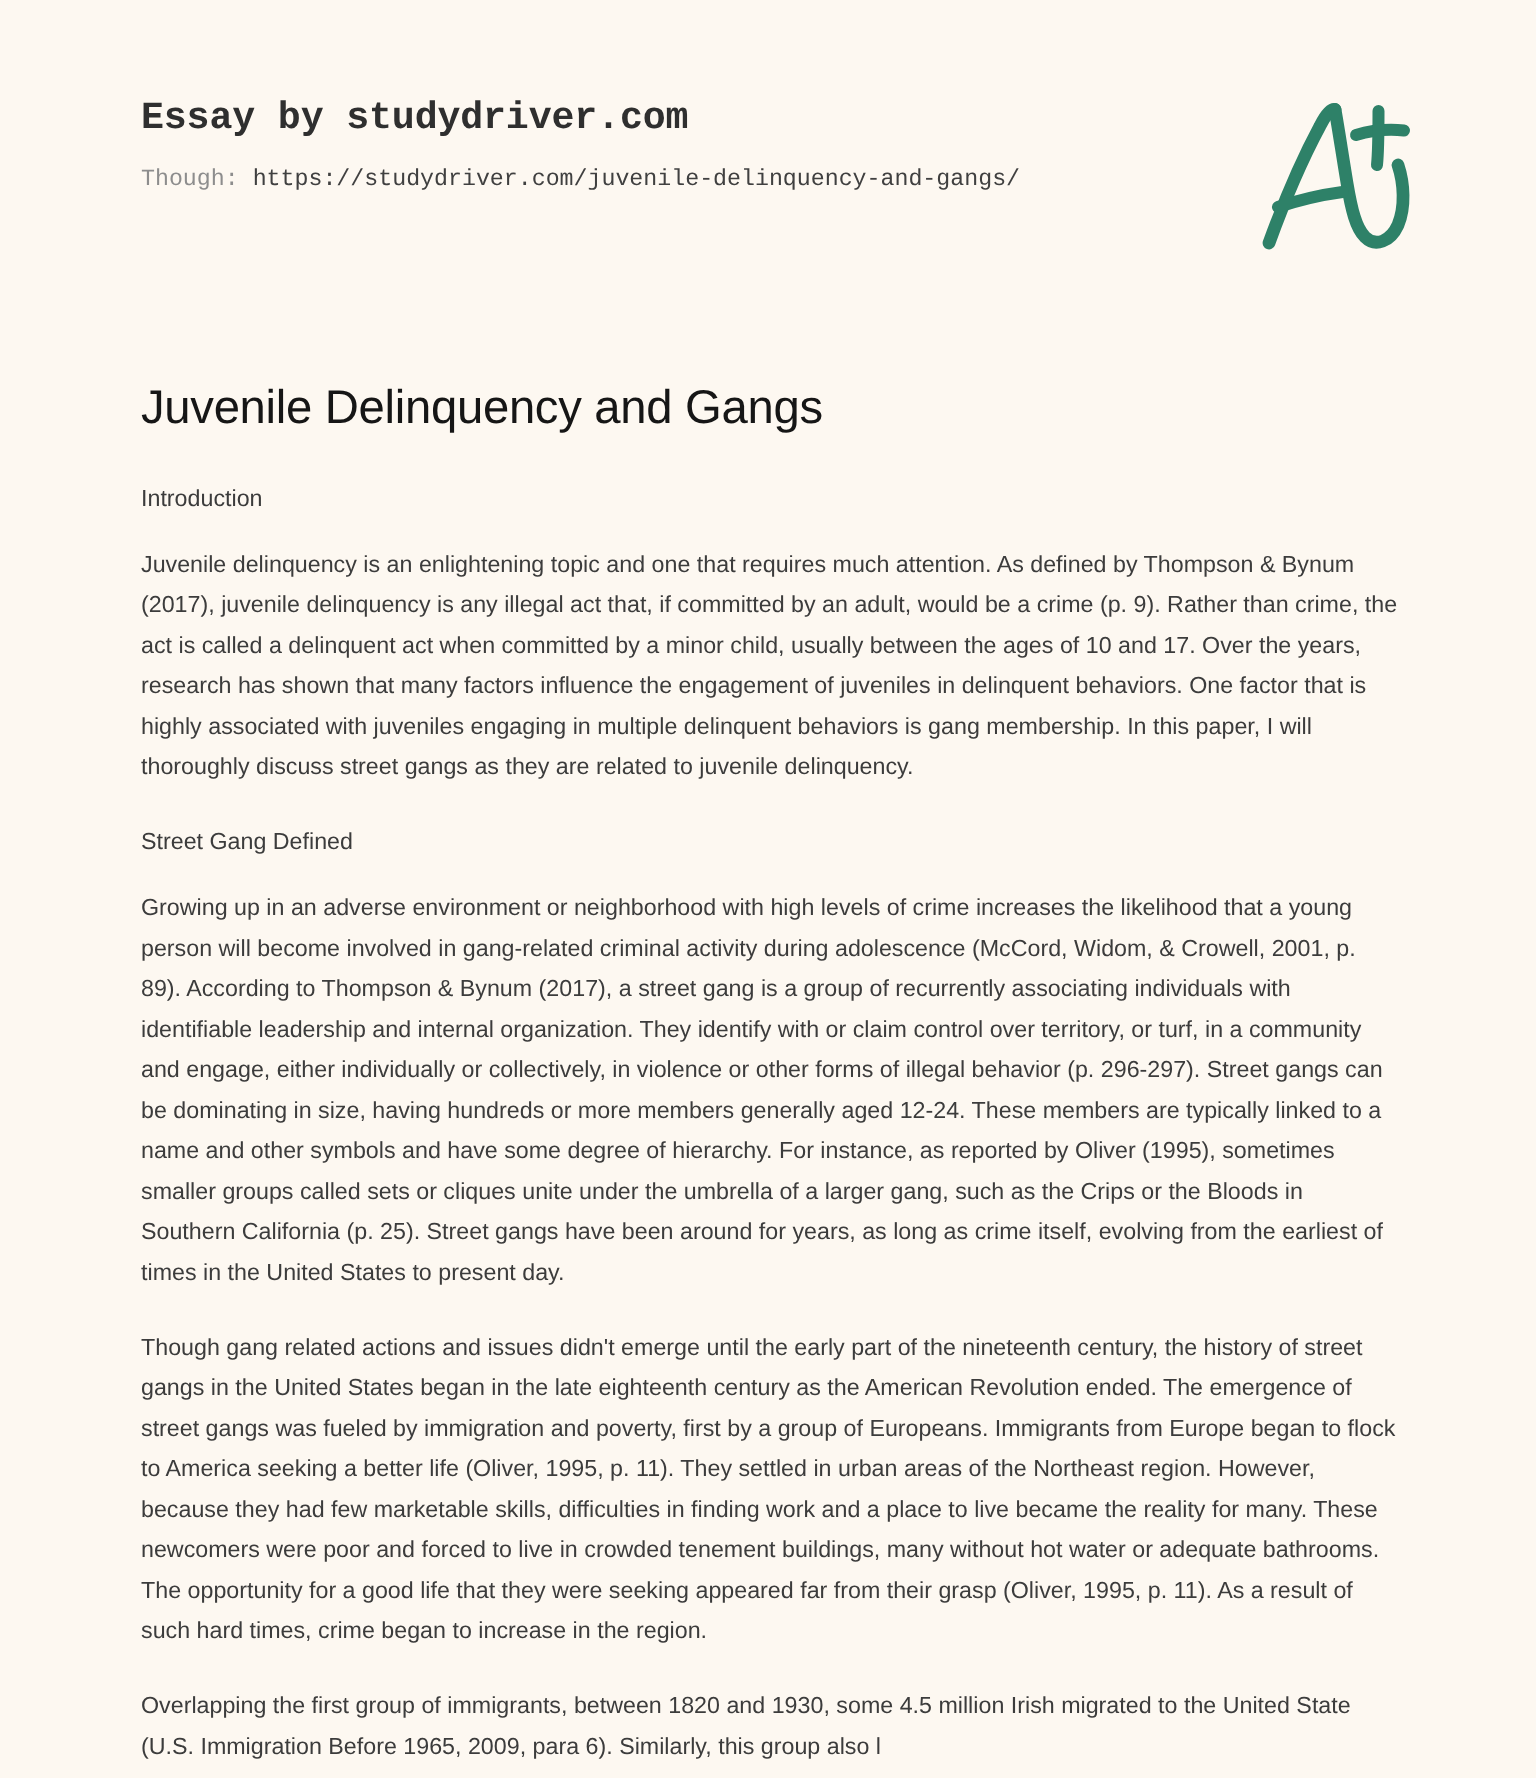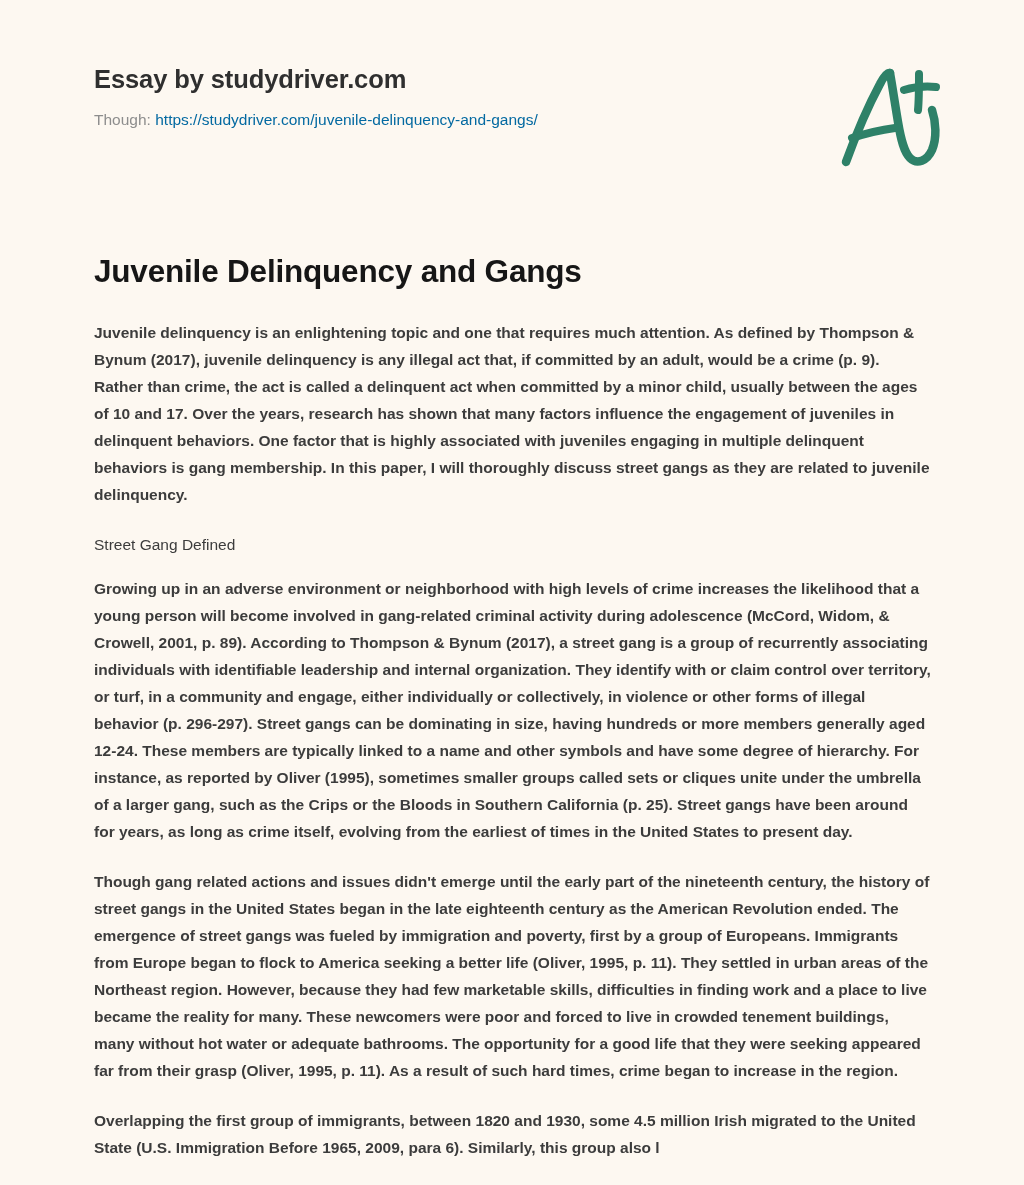--- a/index.html
+++ b/index.html
@@ -23,20 +23,21 @@
     height: 1185px;
     background: #fdf8f1;
   }
 
   
   .header {
     position: absolute;
     left: 94px;
     top: 64px;
     width: 836px;
+    font-family: Liberation Mono, monospace;
   }
 
   .brand-title {
     font-size: 25.5px;
     font-weight: bold;
     color: #2f2f2f;
     letter-spacing: -0.1px;
     line-height: 1.2;
     white-space: nowrap;
   }
@@ -47,21 +48,21 @@
     line-height: 1.5;
     color: #8d8d8d;
     white-space: nowrap;
   }
 
   .source-label {
     color: #8d8d8d;
   }
 
   .source-url {
-    color: #0369a1;
+    color: #404040;
     text-decoration: none;
   }
 
   
   .logo {
     position: absolute;
     right: 72px;
     top: 62px;
     width: 120px;
     height: 112px;
@@ -77,38 +78,38 @@
   
   .doc {
     position: absolute;
     left: 94px;
     top: 252px;
     width: 838px;
   }
 
   .doc-title {
     font-size: 31.5px;
-    font-weight: 700;
+    font-weight: 400;
     color: #161616;
     line-height: 1.25;
     letter-spacing: -0.2px;
     margin-bottom: 28px;
   }
 
   .section-heading {
     font-size: 15.5px;
     font-weight: 400;
     color: #3c3c3c;
     line-height: 27px;
     margin-bottom: 17px;
   }
 
   .para {
     font-size: 15.5px;
-    font-weight: 700;
+    font-weight: 400;
     color: #3c3c3c;
     line-height: 27px;
     text-align: left;
     margin-bottom: 23px;
   }
 
   .para:last-child { margin-bottom: 0; }
 
   .section-heading.spaced { margin-top: 21px; }
 
@@ -143,20 +144,21 @@
 
         <path d="M87 12 C 87 24, 87 38, 86 48" stroke-width="8"></path>
       </g>
     </svg>
   </div>
 
   <div class="doc">
 
     <h1 class="doc-title">Juvenile Delinquency and Gangs</h1>
 
+    <div class="section-heading">Introduction</div>
     <p class="para">Juvenile delinquency is an enlightening topic and one that requires much attention. As defined by Thompson &amp; Bynum (2017), juvenile delinquency is any illegal act that, if committed by an adult, would be a crime (p. 9). Rather than crime, the act is called a delinquent act when committed by a minor child, usually between the ages of 10 and 17. Over the years, research has shown that many factors influence the engagement of juveniles in delinquent behaviors. One factor that is highly associated with juveniles engaging in multiple delinquent behaviors is gang membership. In this paper, I will thoroughly discuss street gangs as they are related to juvenile delinquency.</p>
 
     <div class="section-heading spaced">Street Gang Defined</div>
     <p class="para">Growing up in an adverse environment or neighborhood with high levels of crime increases the likelihood that a young person will become involved in gang-related criminal activity during adolescence (McCord, Widom, &amp; Crowell, 2001, p. 89). According to Thompson &amp; Bynum (2017), a street gang is a group of recurrently associating individuals with identifiable leadership and internal organization. They identify with or claim control over territory, or turf, in a community and engage, either individually or collectively, in violence or other forms of illegal behavior (p. 296-297). Street gangs can be dominating in size, having hundreds or more members generally aged 12-24. These members are typically linked to a name and other symbols and have some degree of hierarchy. For instance, as reported by Oliver (1995), sometimes smaller groups called sets or cliques unite under the umbrella of a larger gang, such as the Crips or the Bloods in Southern California (p. 25). Street gangs have been around for years, as long as crime itself, evolving from the earliest of times in the United States to present day.</p>
 
     <p class="para">Though gang related actions and issues didn't emerge until the early part of the nineteenth century, the history of street gangs in the United States began in the late eighteenth century as the American Revolution ended. The emergence of street gangs was fueled by immigration and poverty, first by a group of Europeans. Immigrants from Europe began to flock to America seeking a better life (Oliver, 1995, p. 11). They settled in urban areas of the Northeast region. However, because they had few marketable skills, difficulties in finding work and a place to live became the reality for many. These newcomers were poor and forced to live in crowded tenement buildings, many without hot water or adequate bathrooms. The opportunity for a good life that they were seeking appeared far from their grasp (Oliver, 1995, p. 11). As a result of such hard times, crime began to increase in the region.</p>
 
     <p class="para truncated">Overlapping the first group of immigrants, between 1820 and 1930, some 4.5 million Irish migrated to the United State (U.S. Immigration Before 1965, 2009, para 6). Similarly, this group also l</p>
 
   </div>

